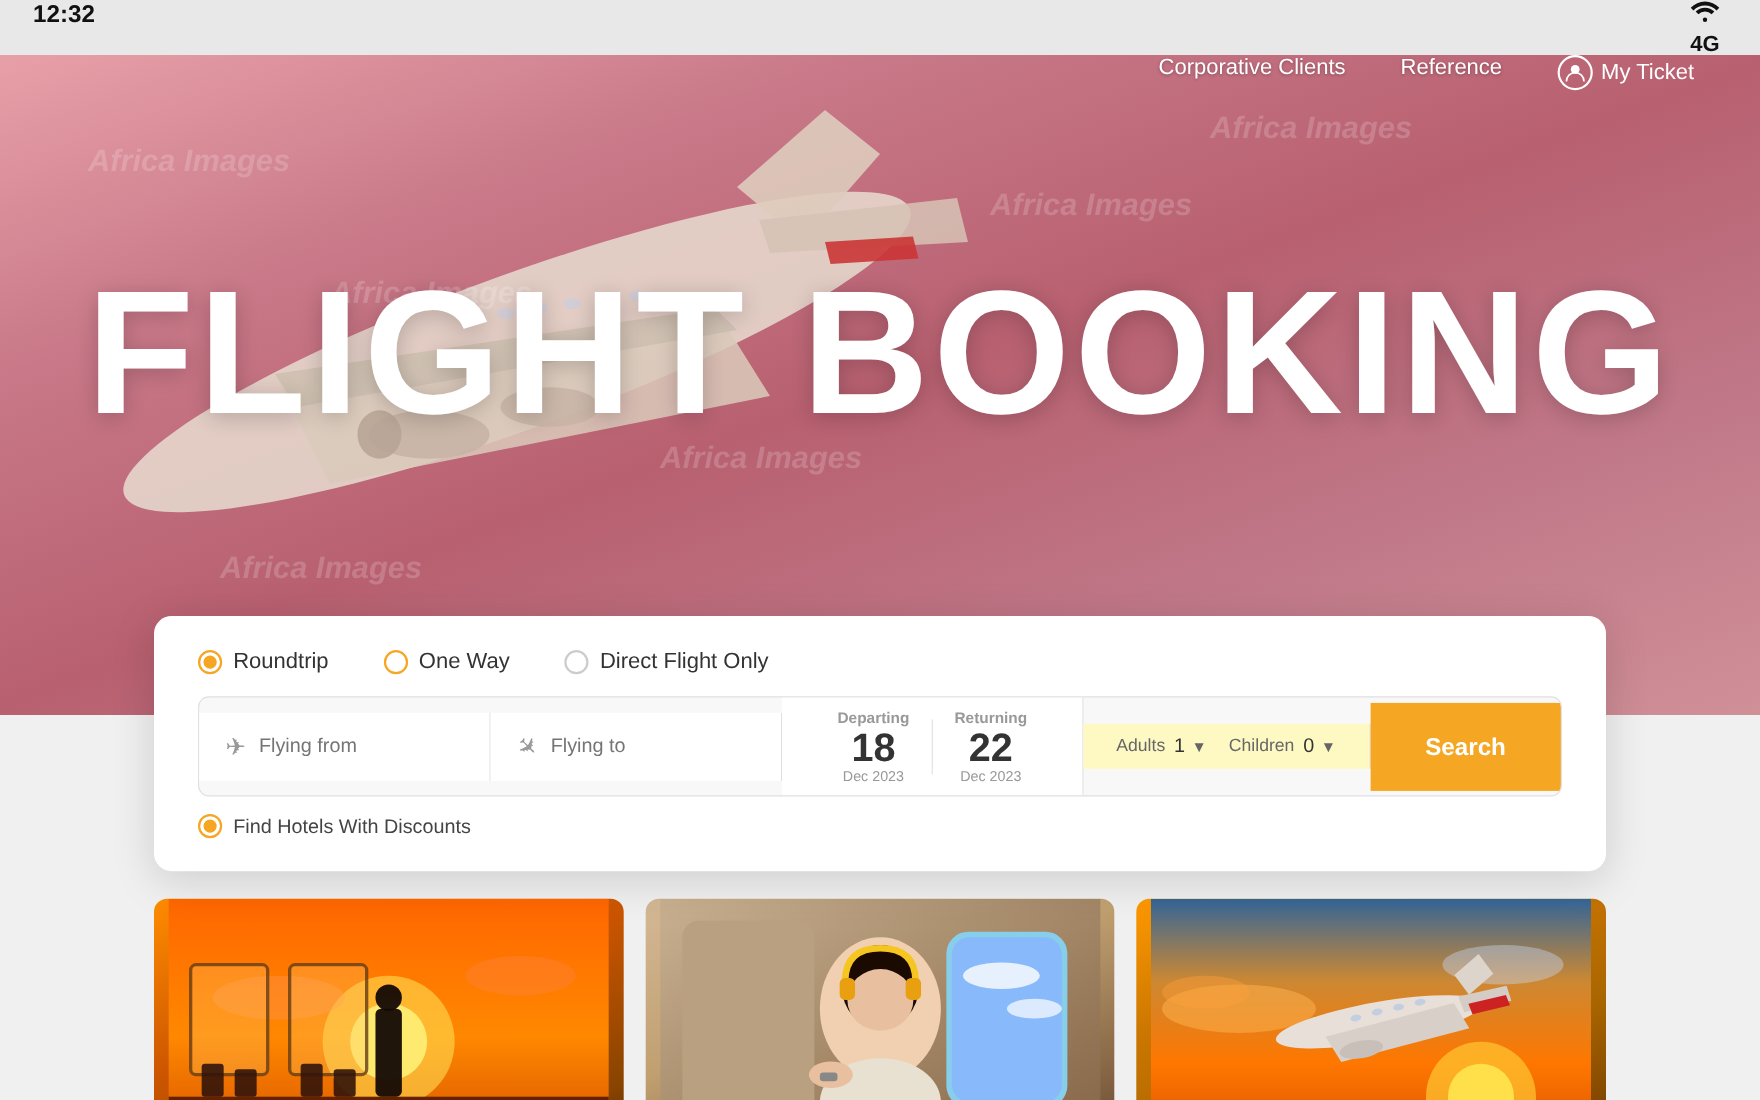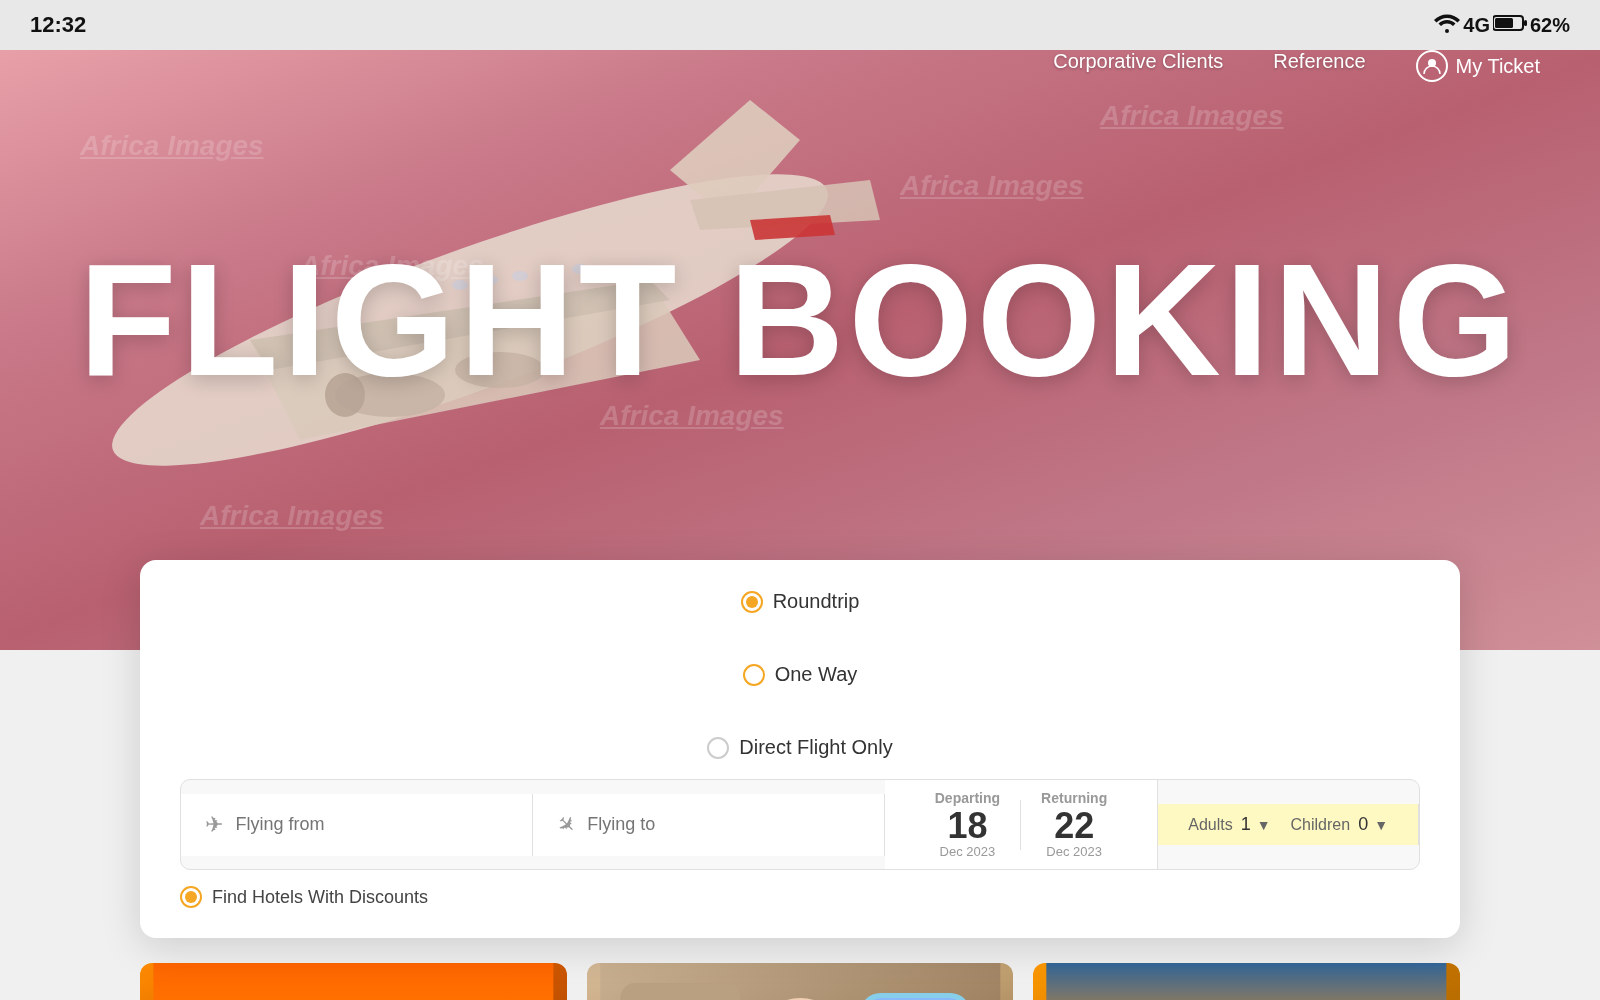--- a/index.html
+++ b/index.html
@@ -1,24 +1,24 @@
 <!DOCTYPE html>
 <html><head>
   <meta charset="utf-8">
   <style>
     * { margin: 0; padding: 0; box-sizing: border-box; }
     body { width: 1600px; height: 1000px; overflow: hidden; font-family: -apple-system, BlinkMacSystemFont, 'Segoe UI', sans-serif; background: #f0f0f0; }
 
     
     .status-bar {
       width: 100%; height: 50px; background: #e8e8e8;
-      display: flex; align-items: center; justify-content: space-between;
+      display: flex; justify-content: space-between;
       padding: 0 30px; font-size: 22px; font-weight: 600; color: #111;
     }
-    .status-right { display: flex; align-items: center; gap: 3px; font-size: 20px; }
+    .status-right { display: flex; align-items: center; gap: 3px; font-size: 20px; flex-direction: column; }
 
     
     .hero {
       position: relative; width: 100%; height: 600px;
       background: linear-gradient(135deg, #c97a8a 0%, #d4828e 20%, #c07580 40%, #b87085 60%, #c58090 80%, #d8909a 100%);
       overflow: hidden;
     }
     .hero-bg-overlay {
       position: absolute; inset: 0;
       background: linear-gradient(160deg, #e8a0a8 0%, #c87888 25%, #b86070 50%, #c07888 75%, #d09098 100%);
@@ -54,21 +54,21 @@
     }
 
     
     .search-panel {
       position: relative; z-index: 20;
       background: white; margin: -90px 140px 0;
       border-radius: 16px; padding: 30px 40px;
       box-shadow: 0 8px 40px rgba(0,0,0,0.15);
     }
     .trip-options {
-      display: flex; align-items: center; gap: 50px; margin-bottom: 20px; flex-direction: column;
+      display: flex; align-items: center; gap: 50px; margin-bottom: 20px;
     }
     .trip-option {
       display: flex; align-items: center; gap: 10px; cursor: pointer; font-size: 20px; color: #333;
     }
     .radio-circle {
       width: 22px; height: 22px; border-radius: 50%; border: 2px solid #ccc;
       display: flex; align-items: center; justify-content: center;
     }
     .radio-circle.active { border-color: #f5a623; }
     .radio-circle.active::after {
@@ -143,21 +143,21 @@
     }
     .img-card-2 {
       background: linear-gradient(160deg, #d4b896 0%, #c0a070 40%, #806040 80%, #504030 100%);
     }
     .img-card-3 {
       background: linear-gradient(160deg, #ff9900 0%, #cc7700 30%, #aa6600 60%, #663300 100%);
     }
 
     .africa-wm {
       position: absolute; font-size: 28px; color: rgba(255,255,255,0.18);
-      font-style: italic; font-weight: 600; pointer-events: none; text-decoration: underline;
+      font-style: italic; font-weight: 600; pointer-events: none;
     }
   </style>
 </head>
 <body>
 
 <div class="status-bar">
   <span>12:32</span>
   <div class="status-right">
     <span>
       <svg width="26" height="20" viewBox="0 0 26 20">
@@ -283,20 +283,21 @@
       </div>
       <div class="passenger-group">
         <span class="passenger-label">Children</span>
         <div class="passenger-select">
           <span>0</span>
           <span class="chevron">▼</span>
         </div>
       </div>
     </div>
 
+    <button class="search-btn">Search</button>
   </div>
 
   <div class="hotels-option">
     <div class="hotel-radio"></div>
     <span class="hotel-label">Find Hotels With Discounts</span>
   </div>
 </div>
 
 <div class="bottom-images">
 

